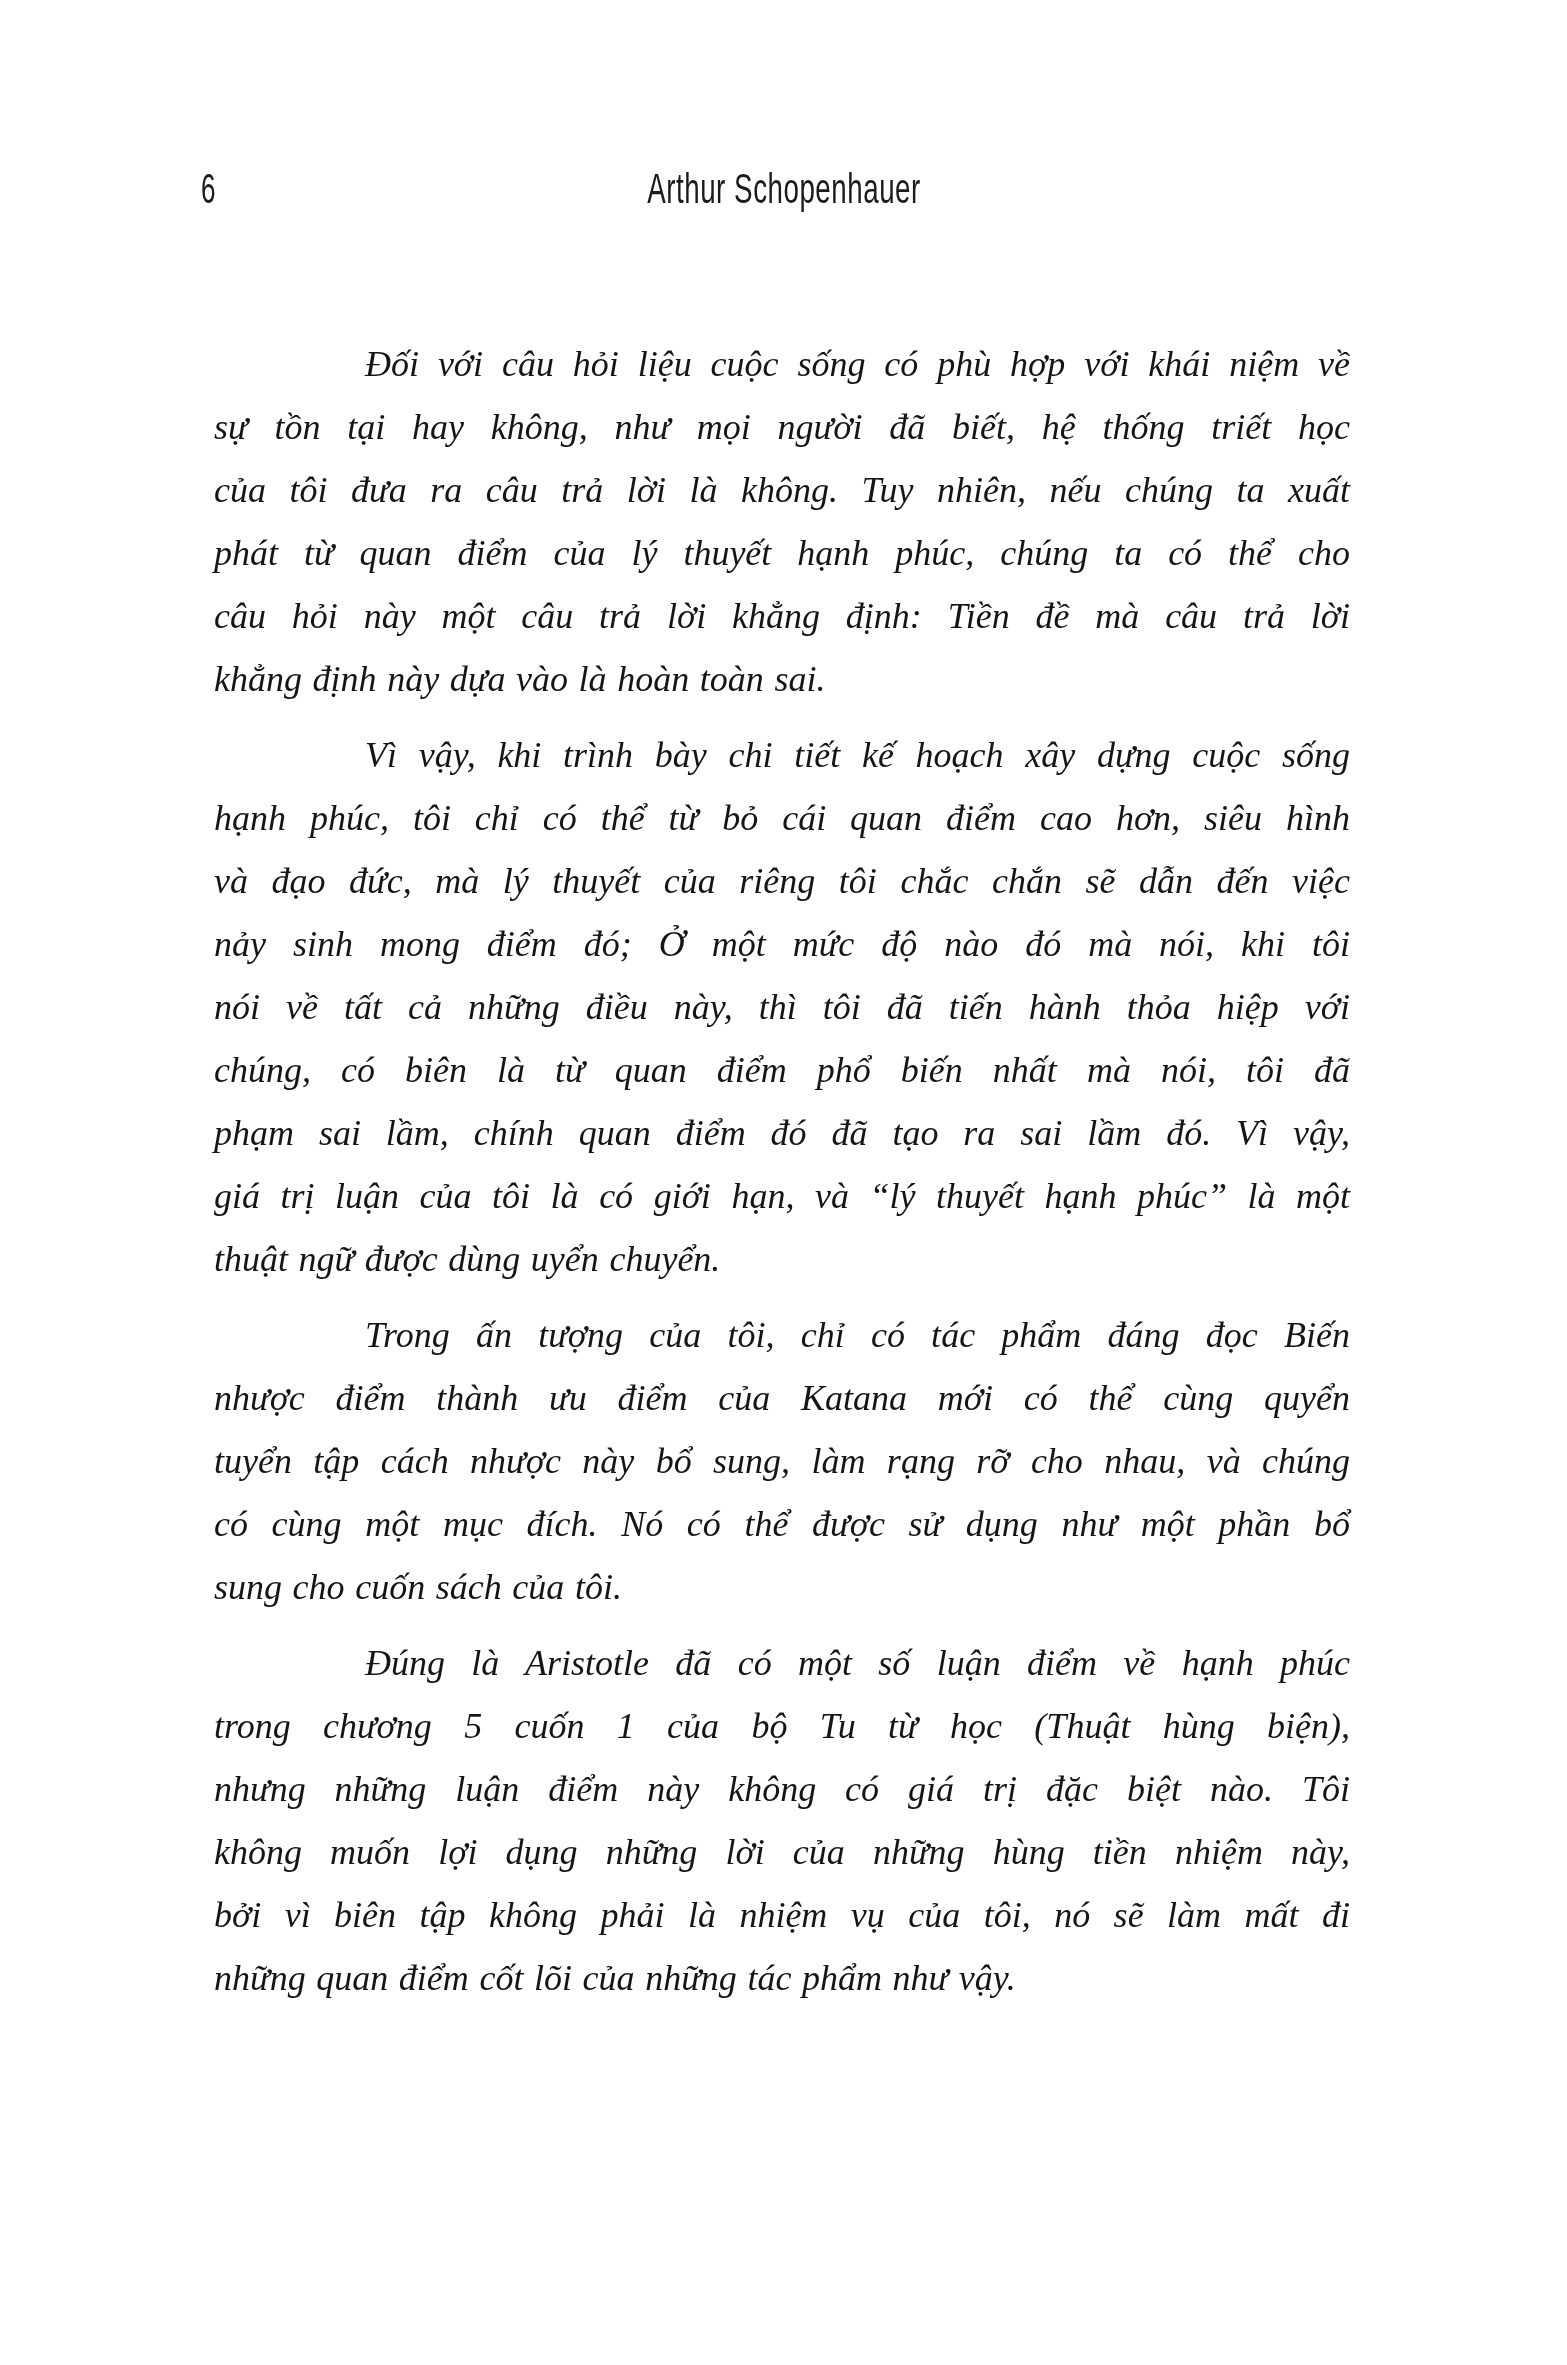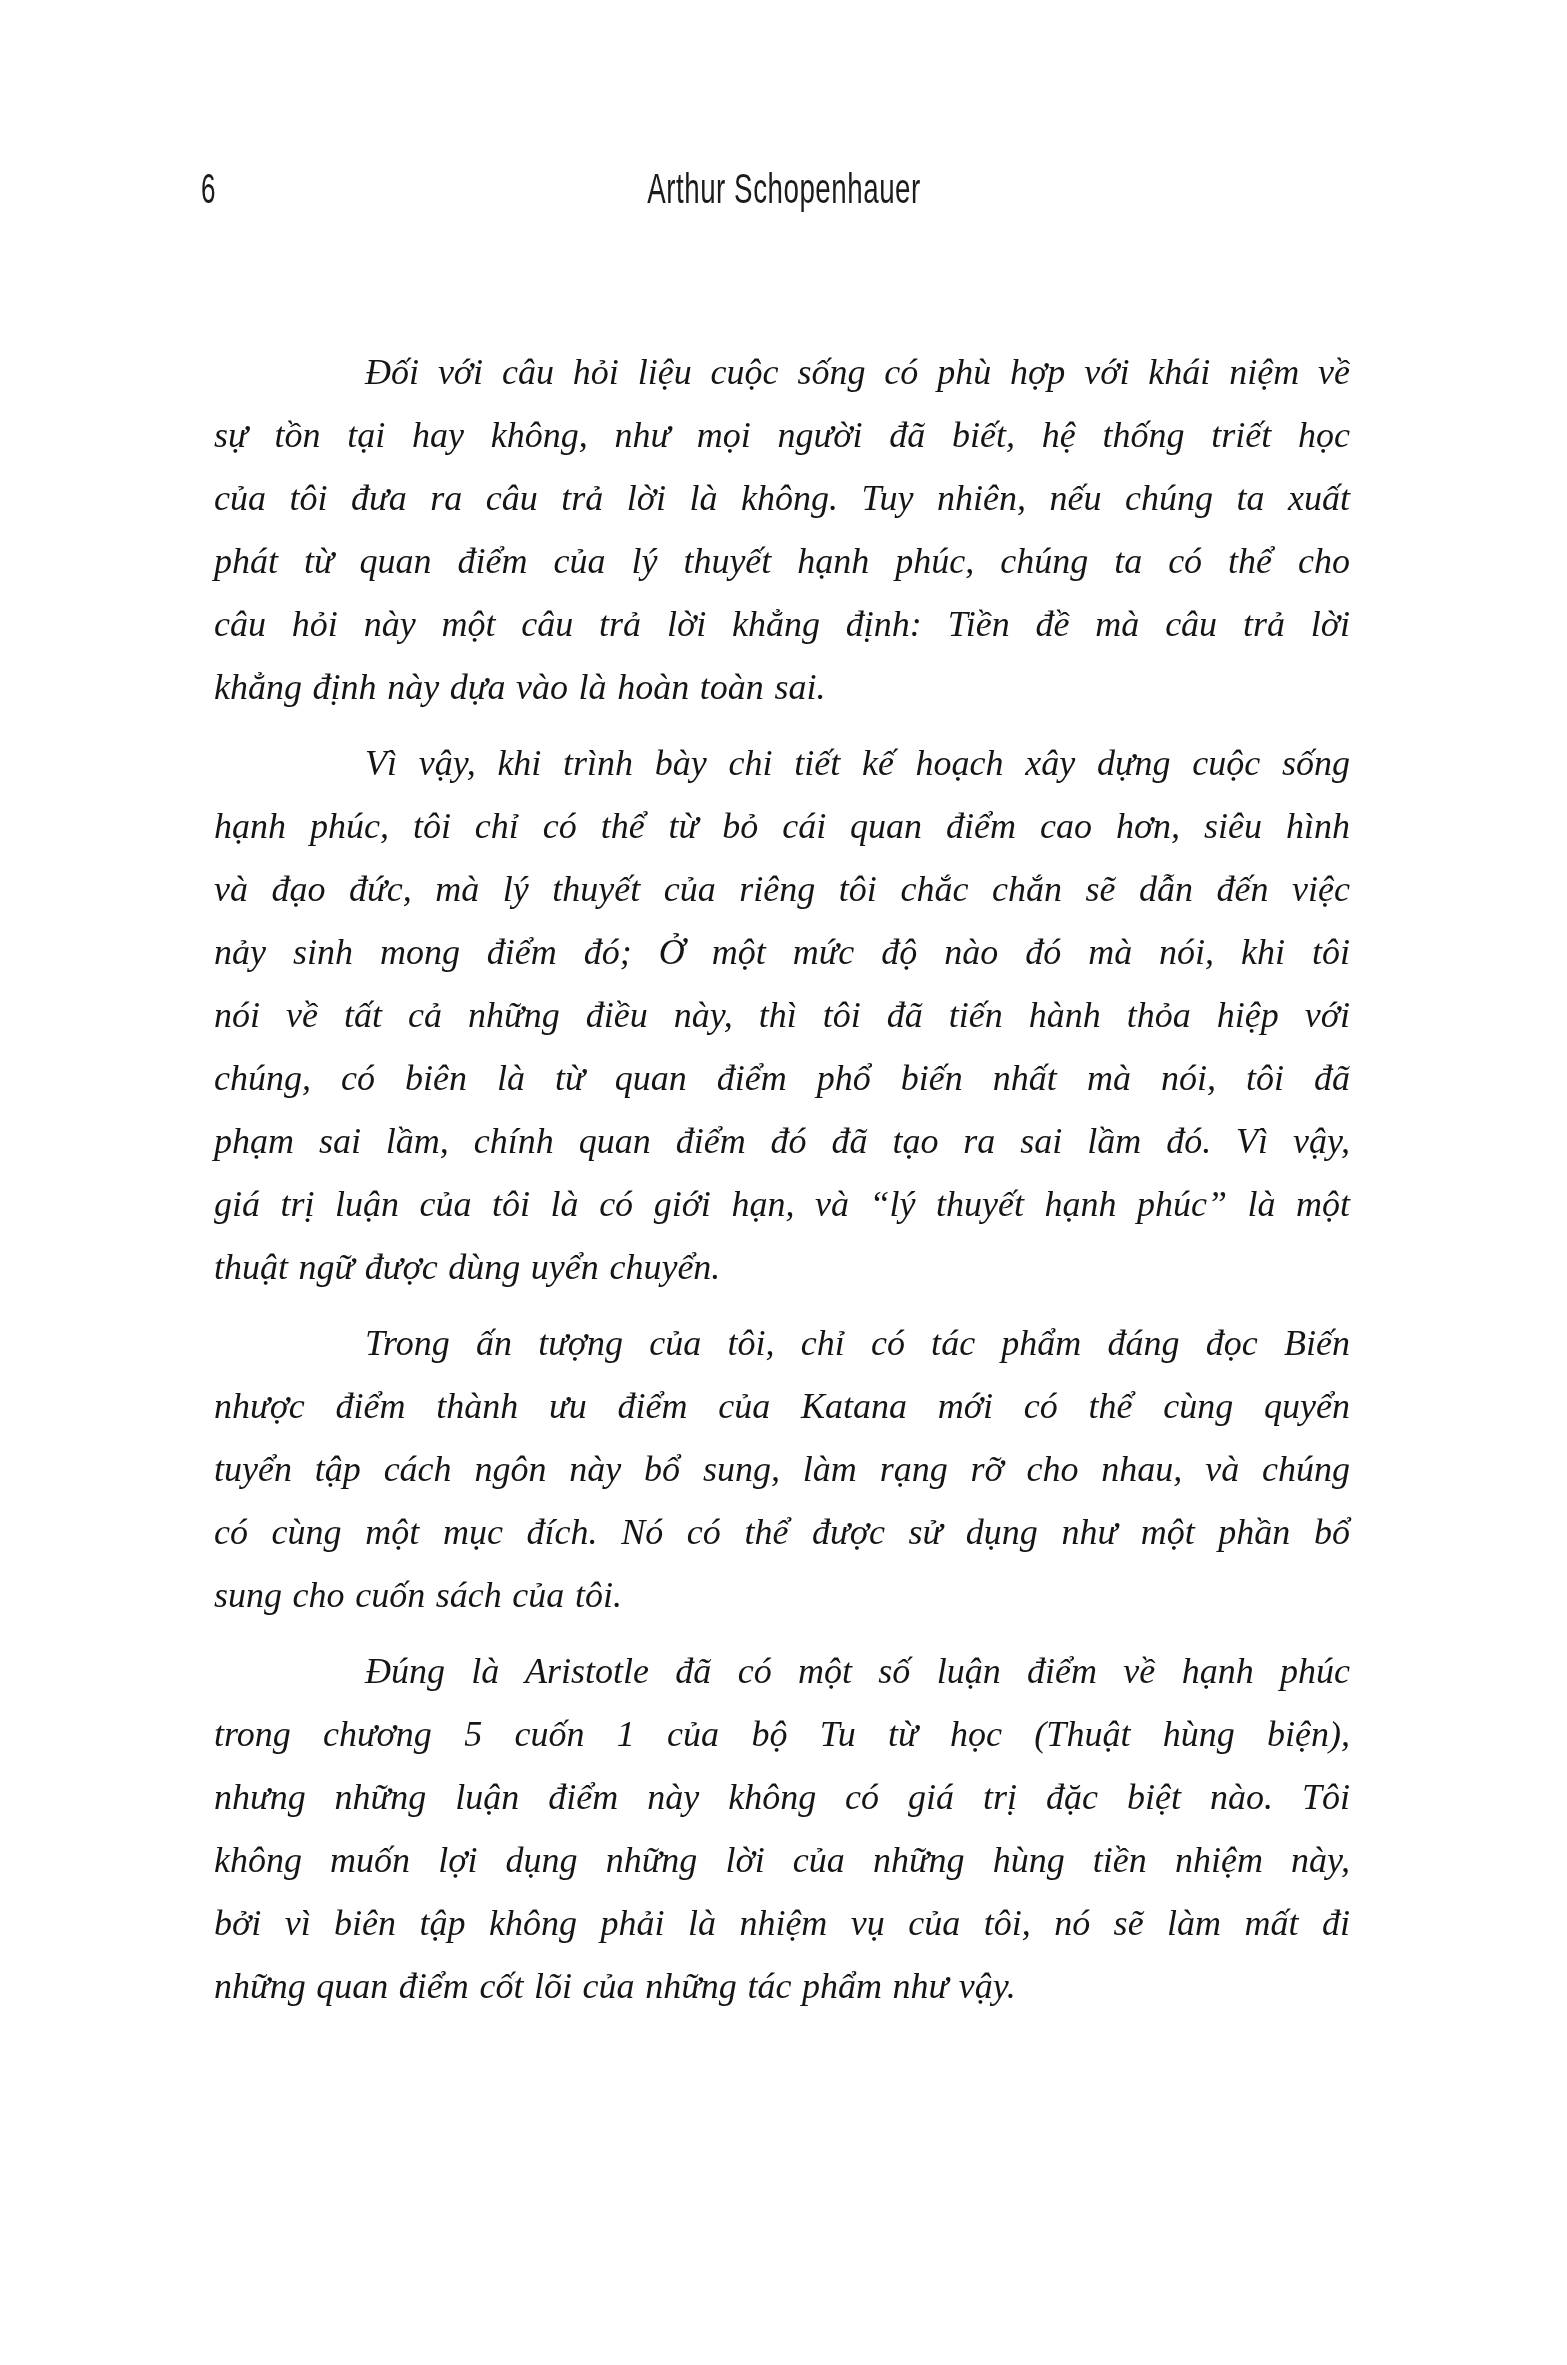--- a/index.html
+++ b/index.html
@@ -47,21 +47,21 @@
     font-weight: normal;
     transform: scaleX(0.66);
     transform-origin: center top;
     letter-spacing: 0.8px;
     line-height: 1;
     white-space: nowrap;
   }
   
   .body-col {
     position: absolute;
-    top: 341px;
+    top: 333px;
     left: 214px;
     width: 1136px;
     color: #151515;
   }
   .para {
     margin: 0 0 13px 0;
   }
   .line {
     font-style: italic;
     font-size: 36px;
@@ -106,21 +106,21 @@
         <div class="line"><span>nảy sinh mong điểm đó; Ở một mức độ nào đó mà nói, khi tôi</span></div>
         <div class="line"><span>nói về tất cả những điều này, thì tôi đã tiến hành thỏa hiệp với</span></div>
         <div class="line"><span>chúng, có biên là từ quan điểm phổ biến nhất mà nói, tôi đã</span></div>
         <div class="line"><span>phạm sai lầm, chính quan điểm đó đã tạo ra sai lầm đó. Vì vậy,</span></div>
         <div class="line"><span>giá trị luận của tôi là có giới hạn, và “lý thuyết hạnh phúc” là một</span></div>
         <div class="line last"><span>thuật ngữ được dùng uyển chuyển.</span></div>
       </div>
       <div class="para">
         <div class="line first"><span>Trong ấn tượng của tôi, chỉ có tác phẩm đáng đọc </span><span class="bold">Biến</span></div>
         <div class="line"><span class="bold">nhược điểm thành ưu điểm</span><span> của Katana mới có thể cùng quyển</span></div>
-        <div class="line"><span>tuyển tập cách ngôn này bổ sung, làm rạng rỡ cho nhau, và chúng</span></div>
+        <div class="line"><span>tuyển tập cách nhược này bổ sung, làm rạng rỡ cho nhau, và chúng</span></div>
         <div class="line"><span>có cùng một mục đích. Nó có thể được sử dụng như một phần bổ</span></div>
         <div class="line last"><span>sung cho cuốn sách của tôi.</span></div>
       </div>
       <div class="para">
         <div class="line first"><span>Đúng là Aristotle đã có một số luận điểm về hạnh phúc</span></div>
         <div class="line"><span>trong chương 5 cuốn 1 của bộ </span><span class="bold">Tu từ học</span><span> (Thuật hùng biện),</span></div>
         <div class="line"><span>nhưng những luận điểm này không có giá trị đặc biệt nào. Tôi</span></div>
         <div class="line"><span>không muốn lợi dụng những lời của những hùng tiền nhiệm này,</span></div>
         <div class="line"><span>bởi vì biên tập không phải là nhiệm vụ của tôi, nó sẽ làm mất đi</span></div>
         <div class="line last"><span>những quan điểm cốt lõi của những tác phẩm như vậy.</span></div>

